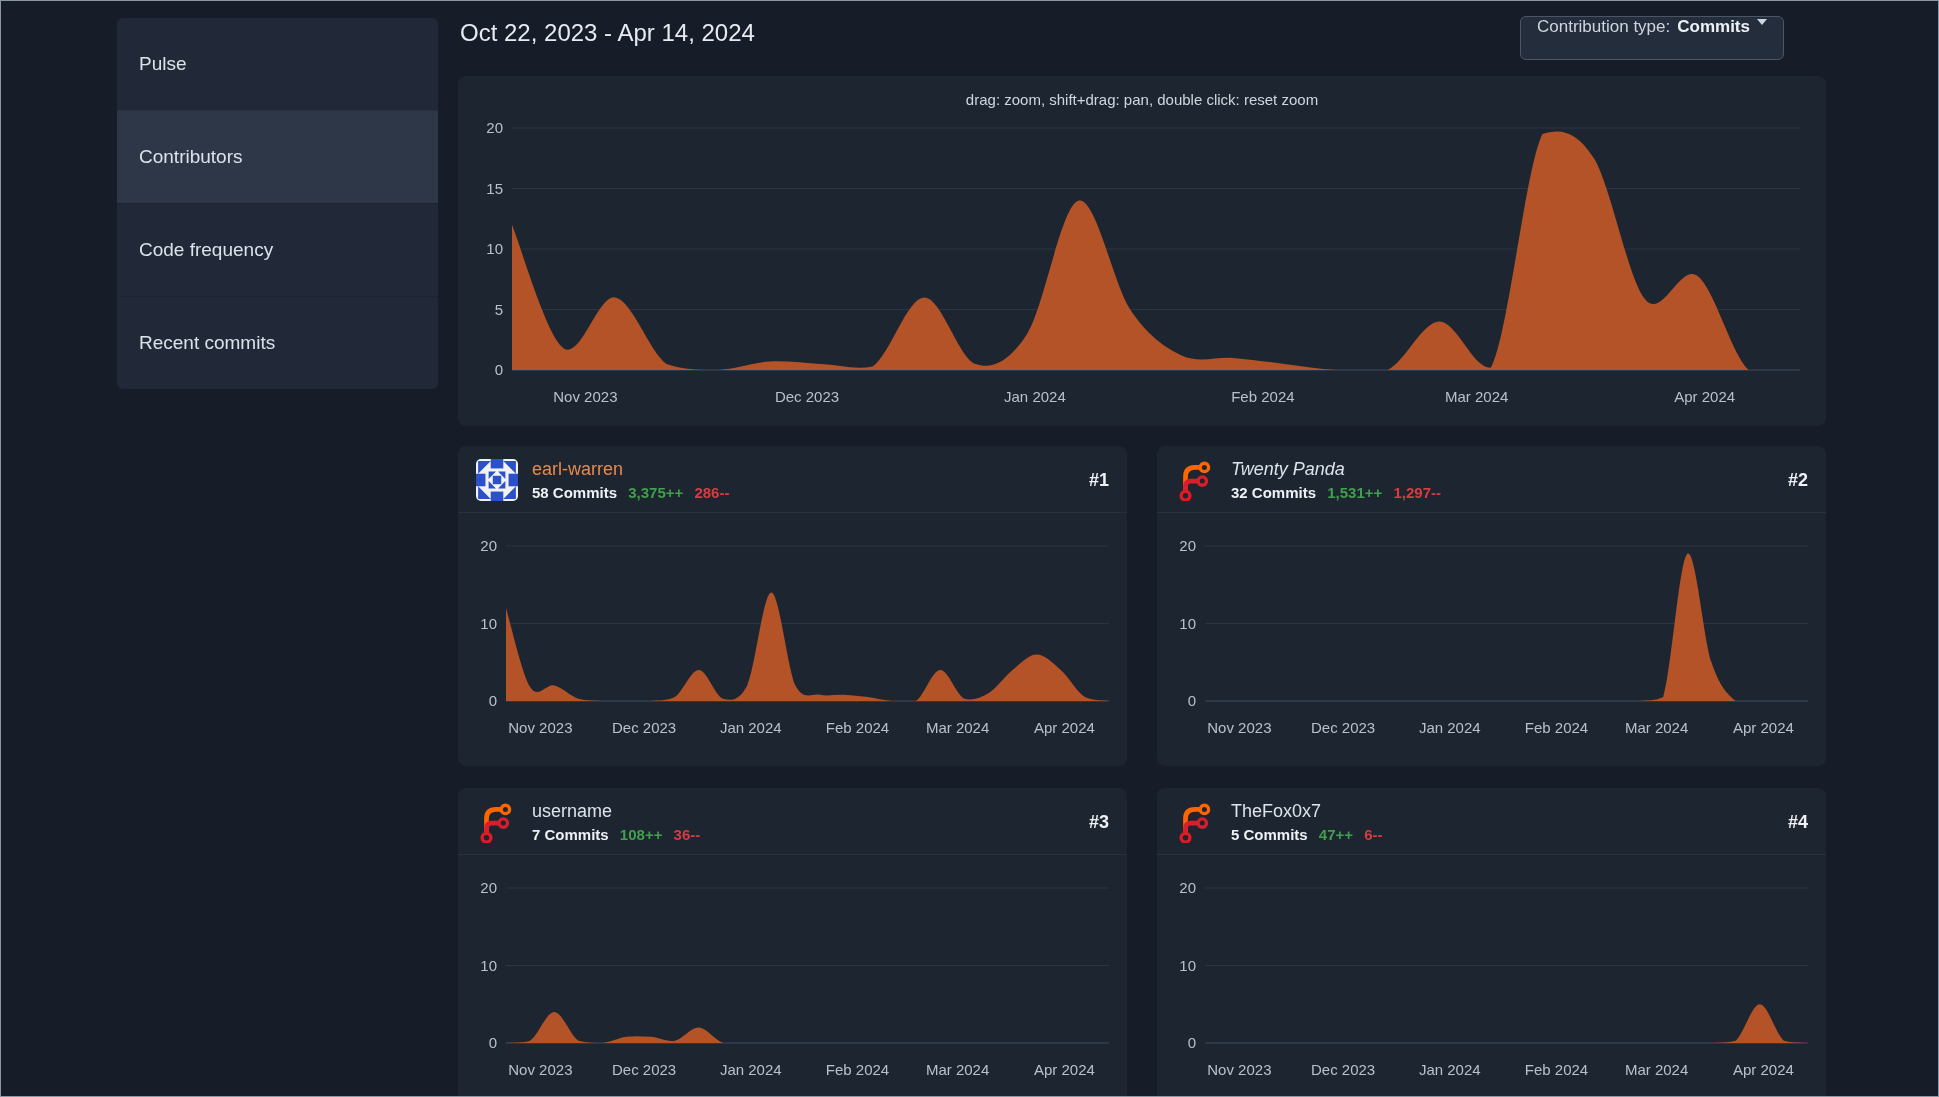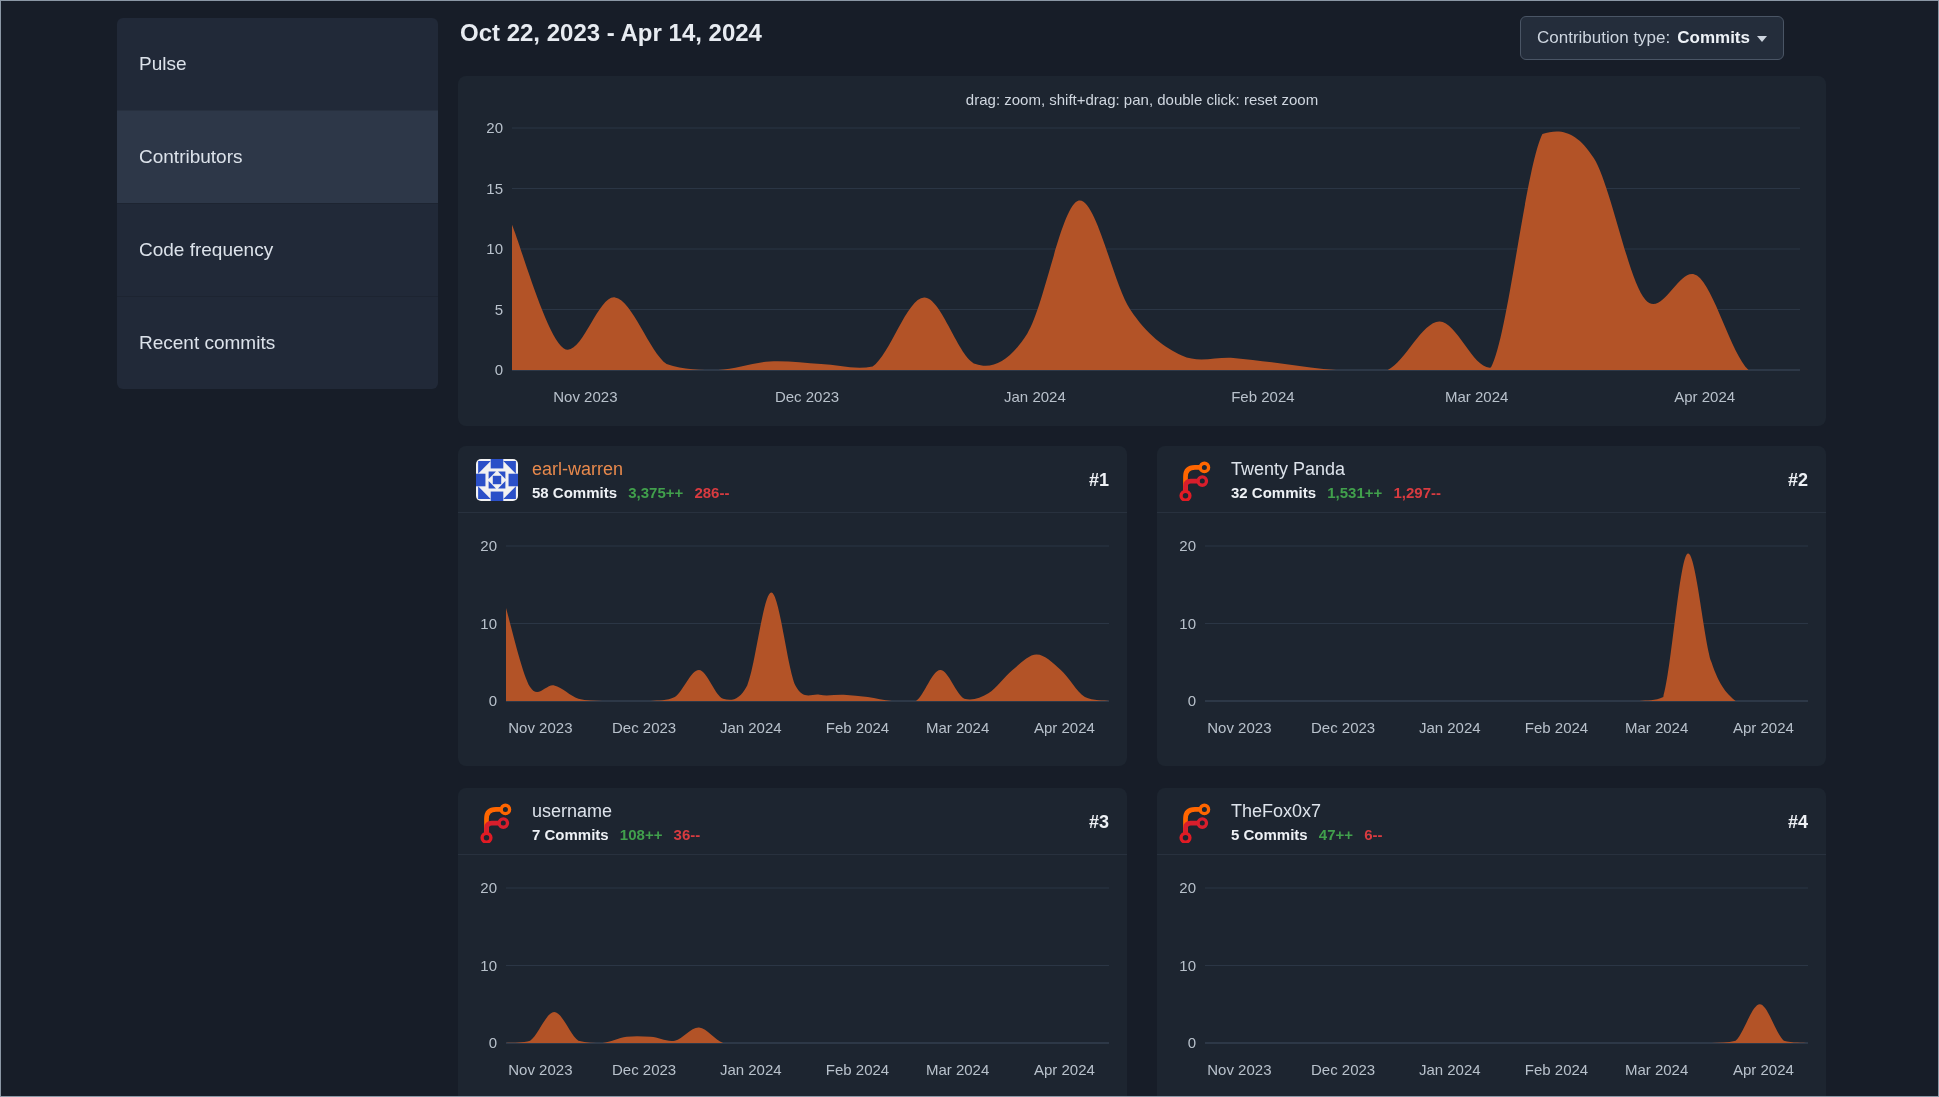--- a/index.html
+++ b/index.html
@@ -8,23 +8,23 @@
     background:#171d28;border:1px solid #8b97a5;box-sizing:border-box;
     font-family:"Liberation Sans",sans-serif;
     -webkit-font-smoothing:antialiased;
   }
   
   .sidebar{position:absolute;left:116px;top:17px;width:321px;background:#212938;border-radius:6px;overflow:hidden}
   .side-item{display:block;height:60px;line-height:60px;padding:16px 22px;color:#dce2ea;font-size:19px;cursor:pointer;border-top:1px solid rgba(0,0,0,.12)}
   .side-item:first-child{border-top:none}
   .side-item.active{background:#2d3748}
   
-  .date-range{position:absolute;left:459px;top:18px;margin:0;font-size:24px;font-weight:700;color:#e7ebf1}
+  .date-range{position:absolute;left:459px;top:18px;margin:0;font-size:24px;font-weight:400;color:#e7ebf1}
   .dropdown{
-    position:absolute;left:1519px;top:15px;height:44px;display:flex;align-items:center;gap:7px;
+    position:absolute;left:1519px;top:15px;height:44px;display:flex;align-items:flex-start;gap:7px;
     padding:0 16px;background:#242d3b;border:1px solid #4a5565;border-radius:6px;
     color:#cdd5df;font-size:17px;font-family:inherit;cursor:pointer
   }
   .dropdown b{color:#eef2f7;font-weight:700}
   .caret{width:0;height:0;border-left:5px solid transparent;border-right:5px solid transparent;border-top:6px solid #cdd5df;margin-top:2px}
   
   .panel{position:absolute;background:#1d2530;border-radius:8px}
   .main-panel{left:457px;top:75px;width:1368px;height:350px}
   .hint{text-align:center;font-weight:400;font-size:15px;color:#cfd6df;padding-top:15px}
   .chart{position:absolute}
@@ -143,21 +143,21 @@
     <span class="avatar">
       <svg viewBox="0 0 40 40">
         <path d="M10 32 V17 Q10 8 19 8 H25" fill="none" stroke="#ff6600" stroke-width="4.5"></path>
         <path d="M10 32 V26 Q10 21 15 21 H23" fill="none" stroke="#d81e2c" stroke-width="4.5"></path>
         <circle cx="28" cy="8" r="4" fill="none" stroke="#ff6600" stroke-width="3.2"></circle>
         <circle cx="26" cy="21" r="4" fill="none" stroke="#d81e2c" stroke-width="3.2"></circle>
         <circle cx="10" cy="35" r="4.2" fill="none" stroke="#e01b24" stroke-width="3.2"></circle>
       </svg>
     </span>
     <div class="who">
-      <a class="uname" style="color: rgb(221, 227, 235);">Twenty Panda</a>
+      <a class="uname" style="color: rgb(221, 227, 235); font-style: italic;">Twenty Panda</a>
       <div class="stats">
         <b class="commits">32 Commits</b>
         <b class="adds">1,531++</b>
         <b class="dels">1,297--</b>
       </div>
     </div>
     <b class="rank">#2</b>
   </header>
   <div class="chart mini-chart"><svg viewBox="0 0 637 215" width="100%" height="100%">
         <line x1="32" y1="167" x2="635" y2="167" stroke="#3f4c5f" stroke-width="1"></line>

